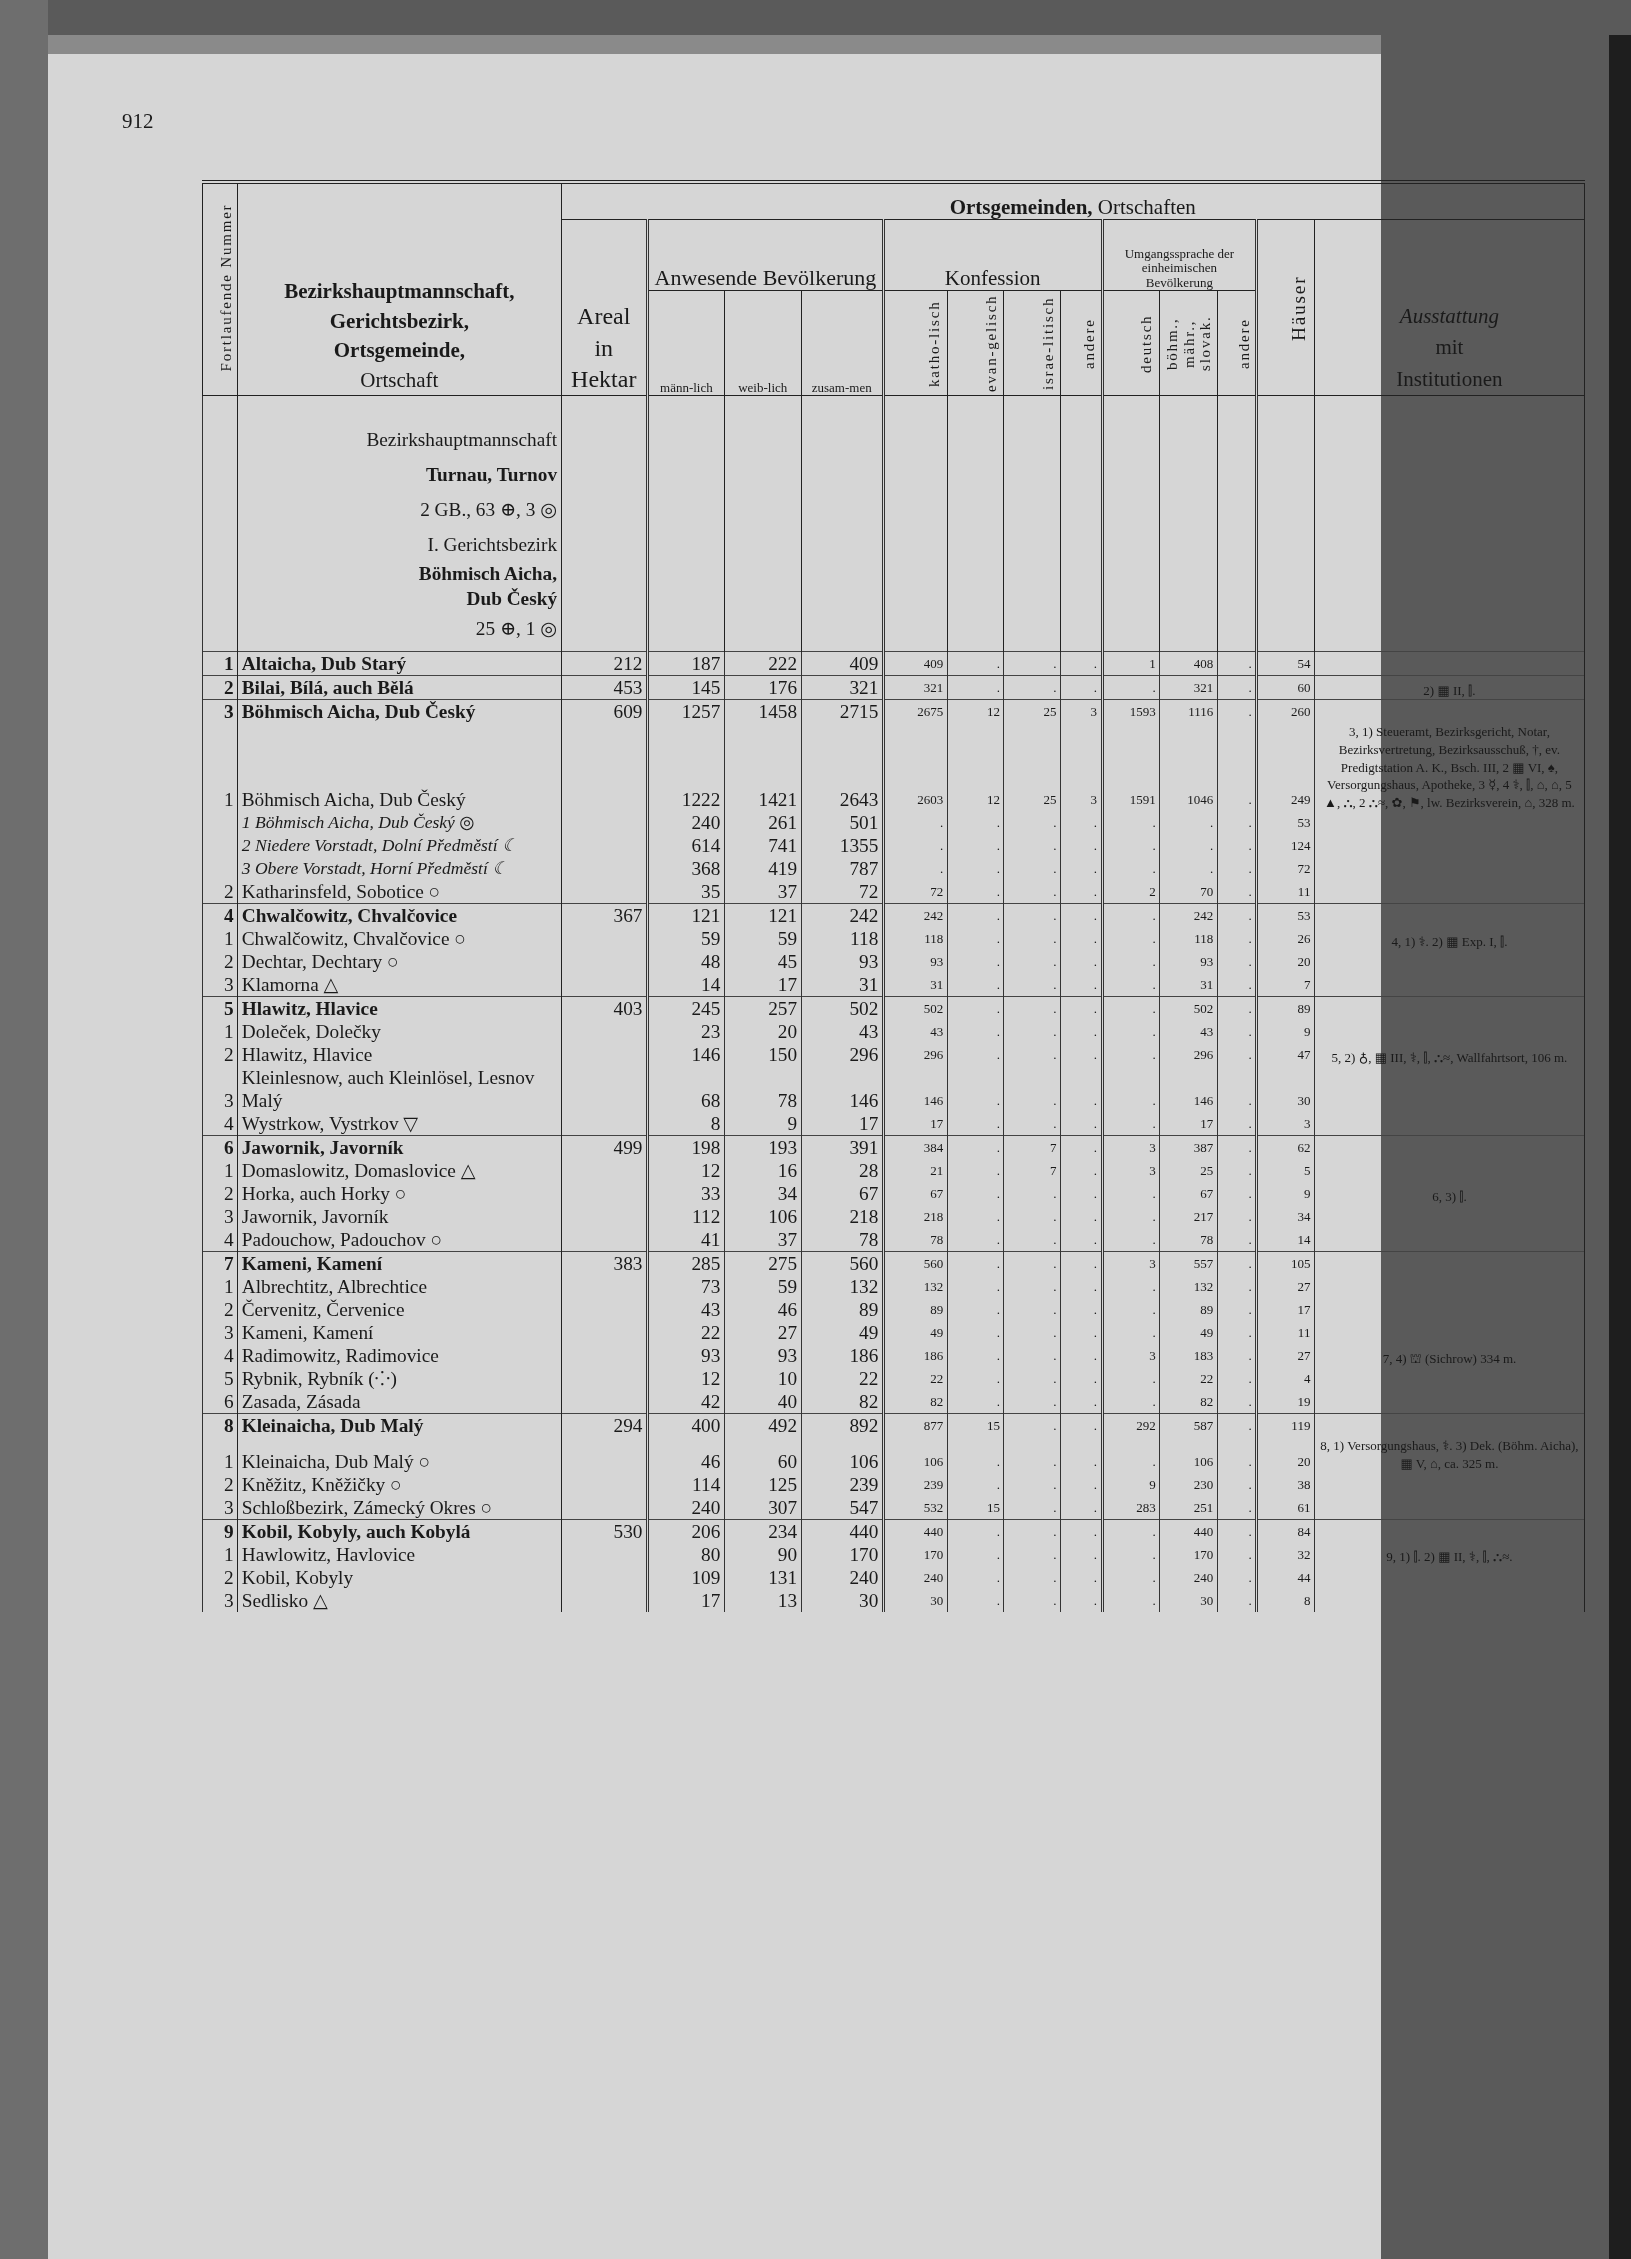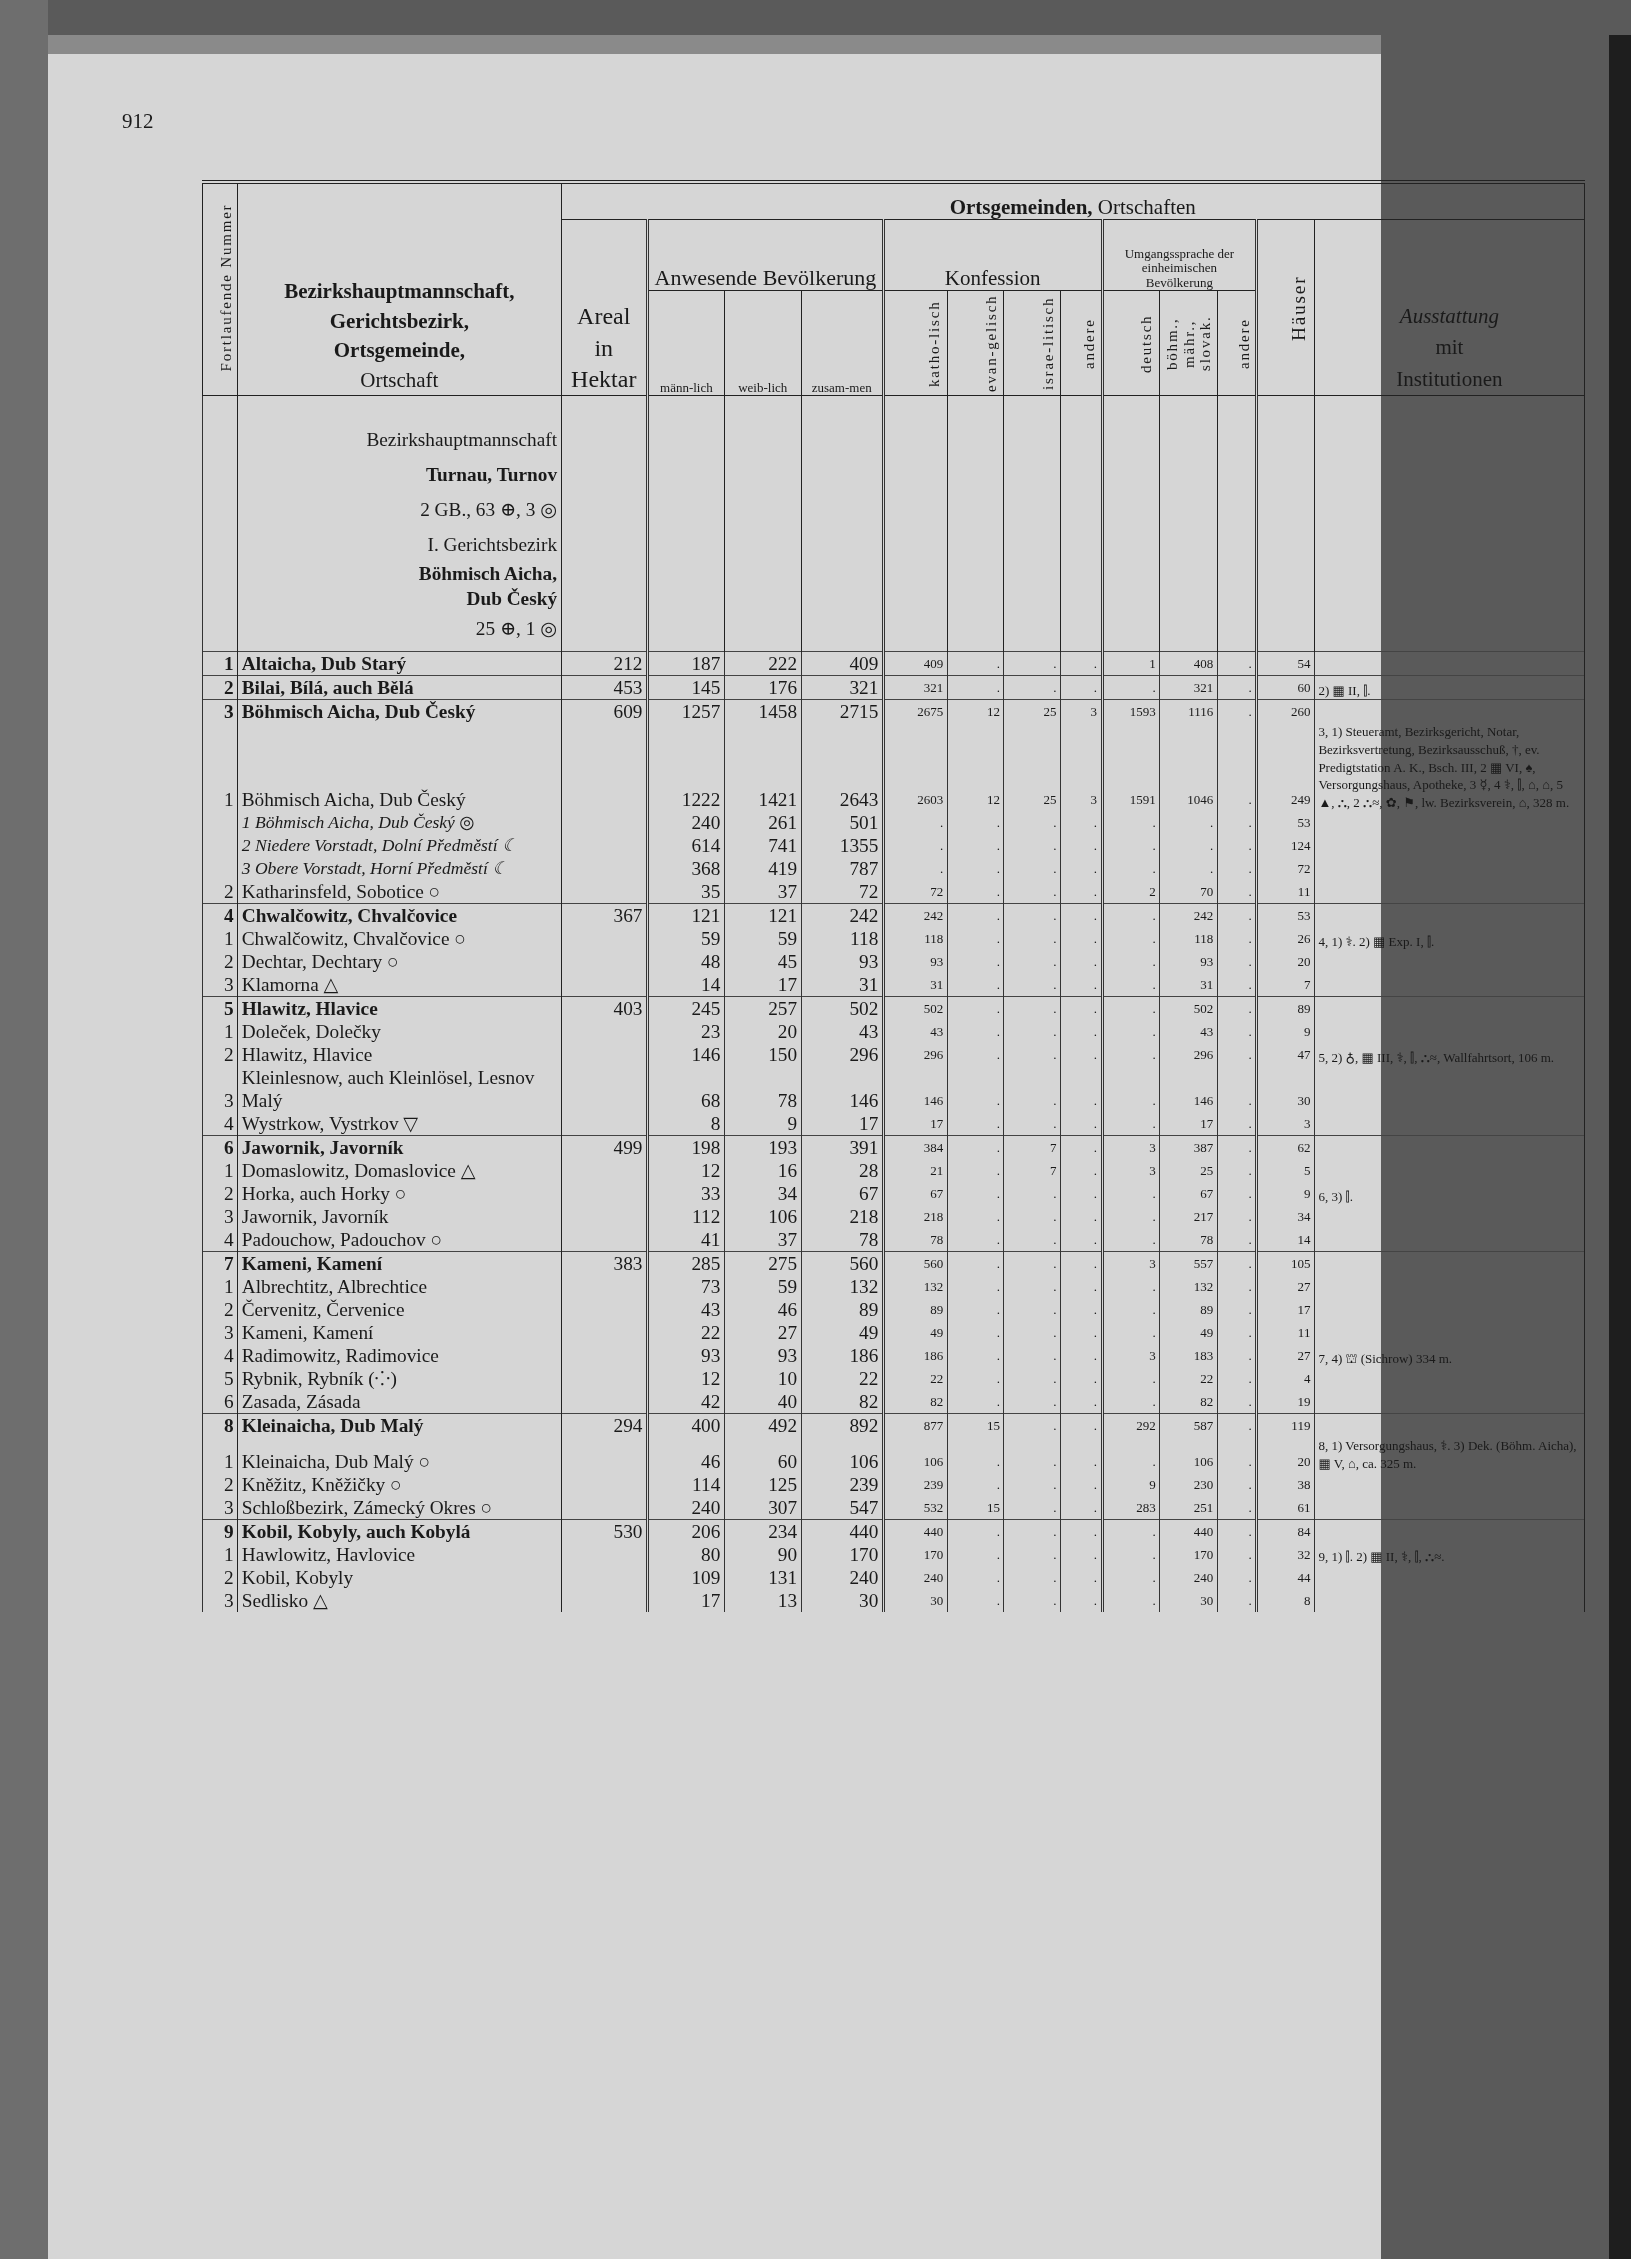--- a/index.html
+++ b/index.html
@@ -27,21 +27,21 @@
   th { font-weight:normal; border:0.9px solid #222; line-height:1.1; }
   th.vert { writing-mode:vertical-rl; transform:rotate(180deg); font-size:15px; letter-spacing:1.8px; padding:5.3px 1.8px; height:97px; }
   th .bold { font-weight:bold; }
   th.sm { font-size:13px; }
   .bcol { border-left:1.8px solid #222; border-right:1.8px solid #222; }
   .dbl { border-left:3.5px double #333 !important; }
   td { border-left:0.9px solid #333; border-right:0.9px solid #333; text-align:right; line-height:23px; }
   td.nr { text-align:right; padding-right:8.8px; border-right:1.8px solid #222; }
   td.name { text-align:left; padding-left:10.5px; border-right:1.8px solid #222; }
   td.small { font-size:13px; }
-  td.inst { text-align:left; font-size:13px; line-height:17.6px; vertical-align:top; border-right:1.8px solid #222; padding-left:8.8px; }
+  td.inst { text-align:center; font-size:13px; line-height:17.6px; vertical-align:top; border-right:1.8px solid #222; padding-left:8.8px; }
   tr.sep td { border-top:0.9px solid #444; }
   .bold { font-weight:bold; }
   .it { font-style:italic; font-size:17.6px; }
   .hdr-block td { text-align:center; border-right:1.8px solid #222; }
   .hdr-block td.name { text-align:right; }
 </style>
 </head>
 <body>
 
 <div class="leftbar"></div>

